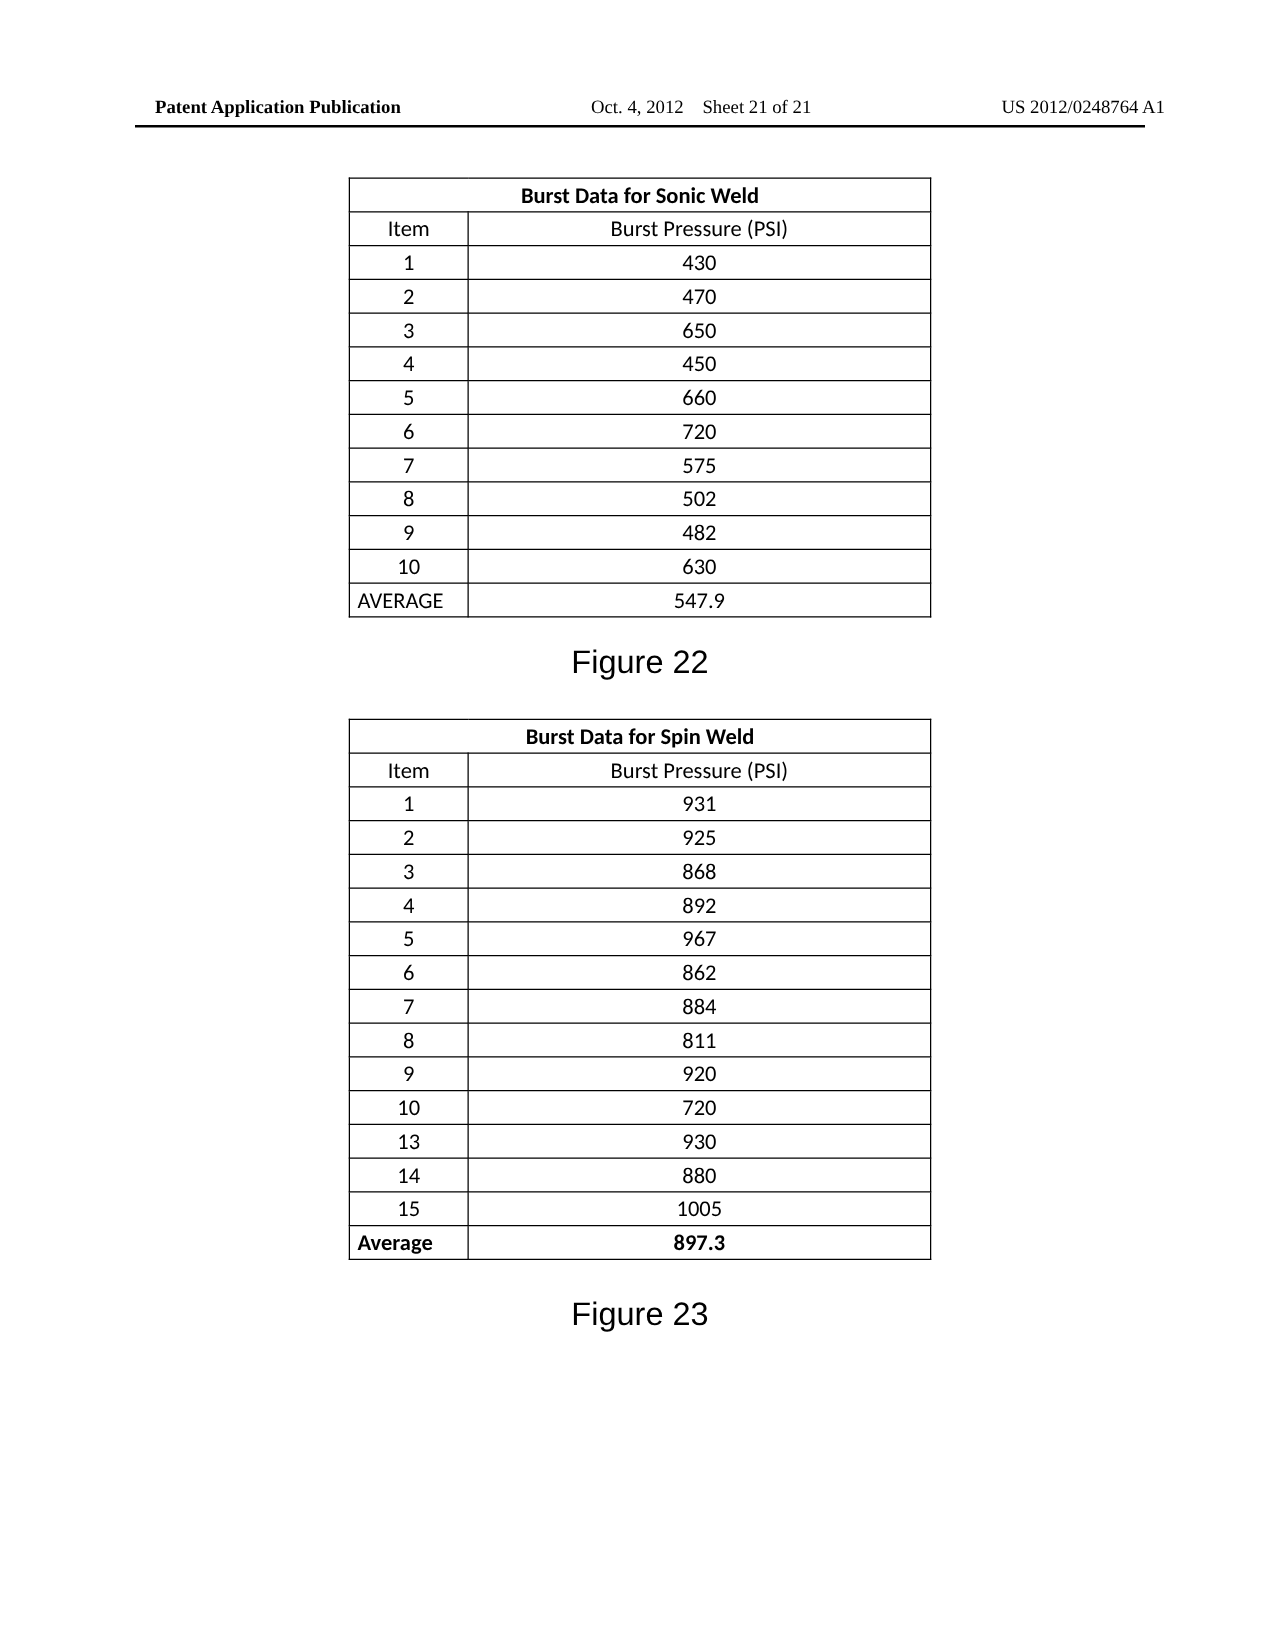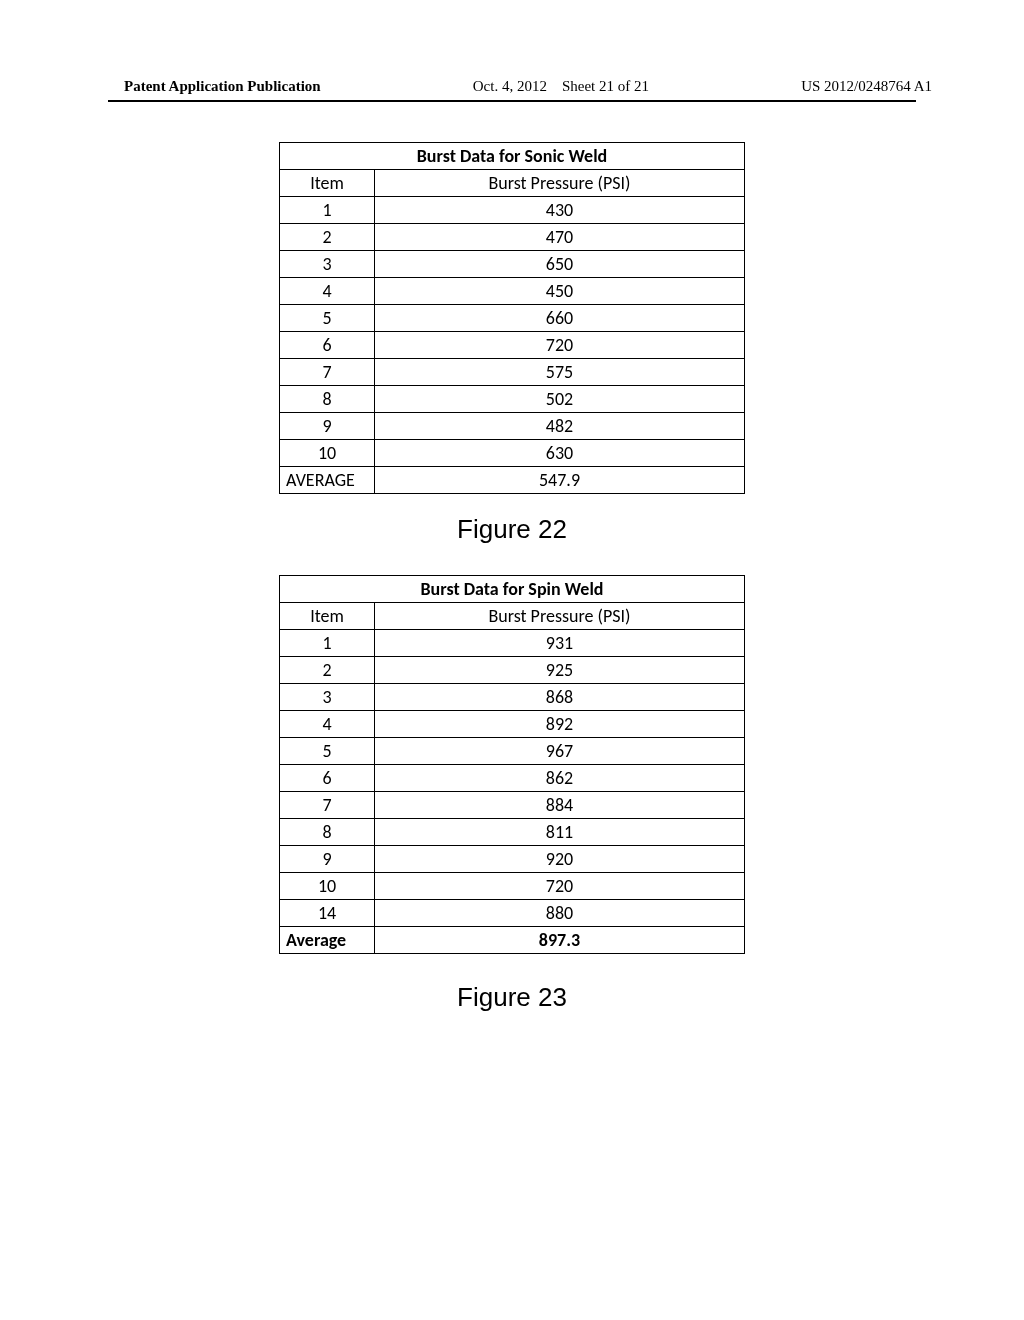--- a/index.html
+++ b/index.html
@@ -206,22 +206,30 @@
           </tr>
       <tr>
             <td class="col-item">9</td>
             <td class="col-value">920</td>
           </tr>
       <tr>
             <td class="col-item">10</td>
             <td class="col-value">720</td>
           </tr>
       <tr>
+            <td class="col-item">13</td>
+            <td class="col-value">930</td>
+          </tr>
+      <tr>
             <td class="col-item">14</td>
             <td class="col-value">880</td>
+          </tr>
+      <tr>
+            <td class="col-item">15</td>
+            <td class="col-value">1005</td>
           </tr>
       <tr class="avg-bold">
         <td class="col-item" style="text-align:left;padding-left:6px;">Average</td>
         <td class="col-value">897.3</td>
       </tr>
     </tbody>
       </table>
 
     <div class="fig-caption" style="margin-top:28px;">Figure 23</div>
 

